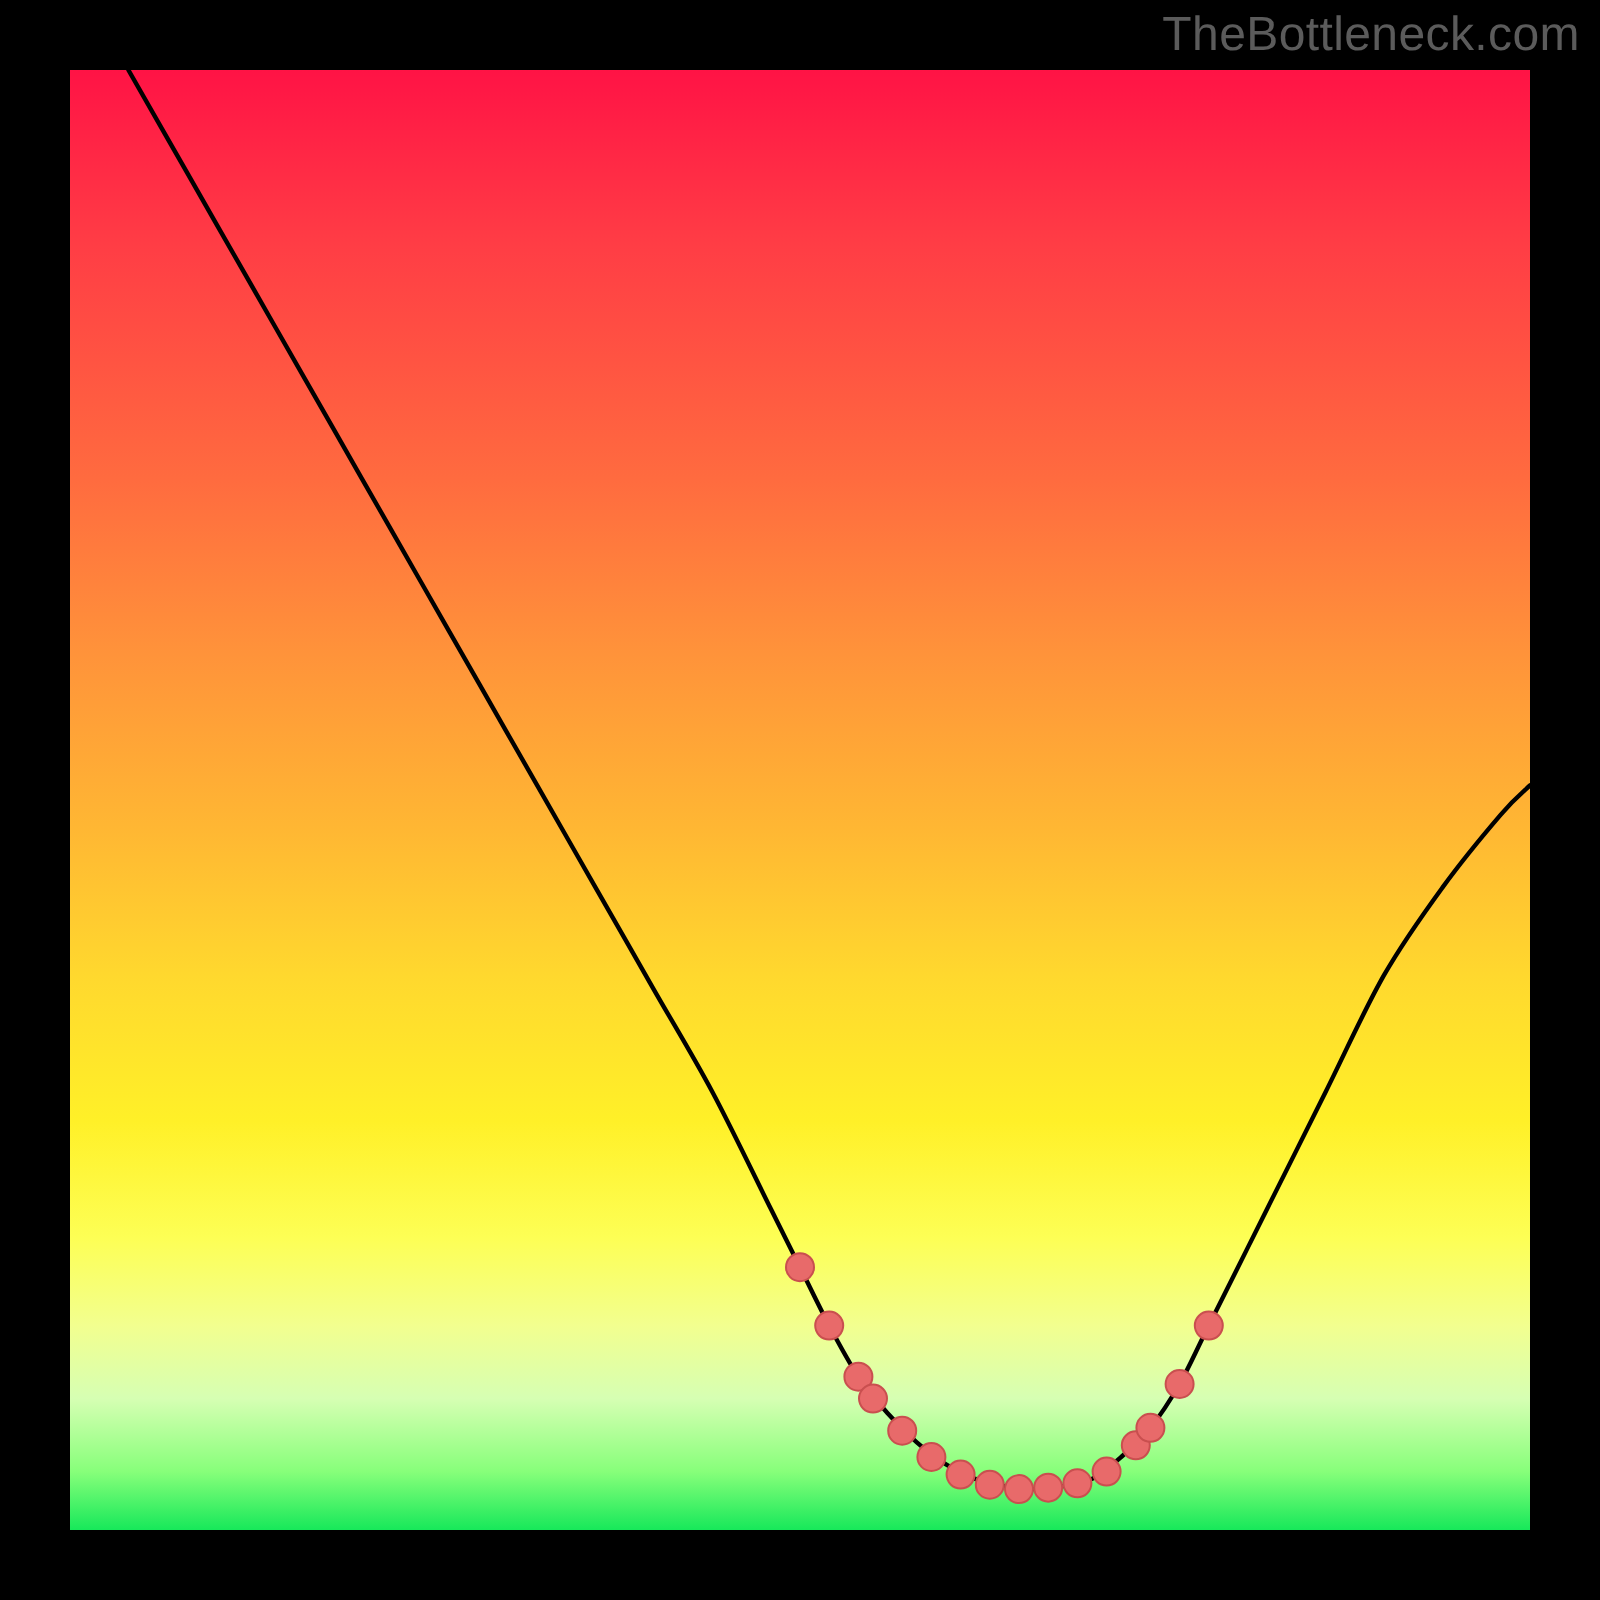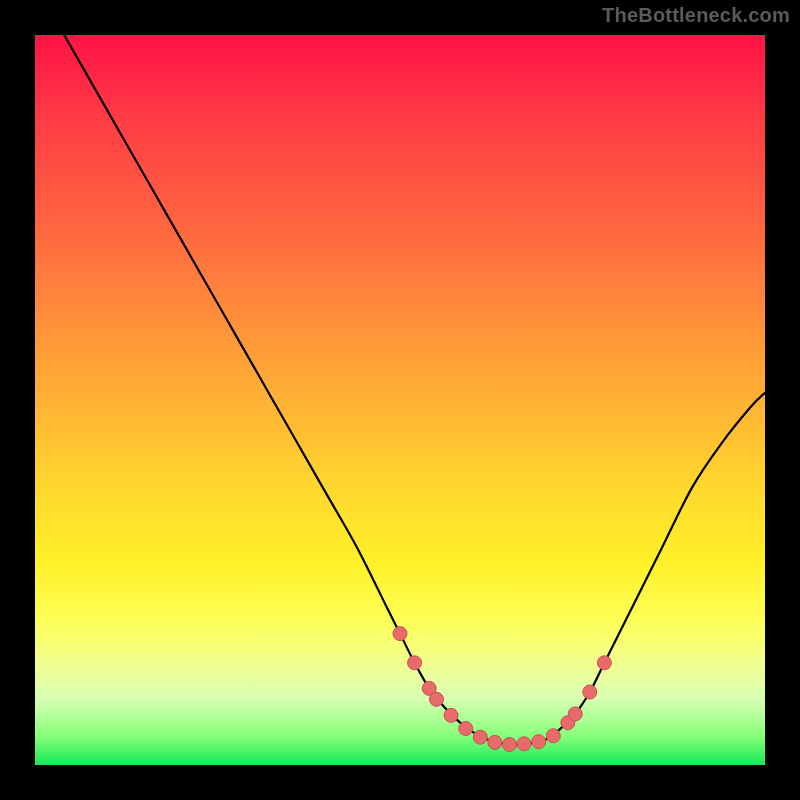--- a/index.html
+++ b/index.html
@@ -15,22 +15,22 @@
     position: relative;
     width: 800px;
     height: 800px;
     background: #000;
   }
   .watermark {
     position: absolute;
     top: 4px;
     right: 10px;
     color: #5b5b5b;
-    font-size: 20px;
-    font-weight: 700;
+    font-size: 24px;
+    font-weight: 400;
     letter-spacing: 0.2px;
     user-select: none;
   }
   .plot-area {
     position: absolute;
     left: 35px;
     top: 35px;
     width: 730px;
     height: 730px;
     

